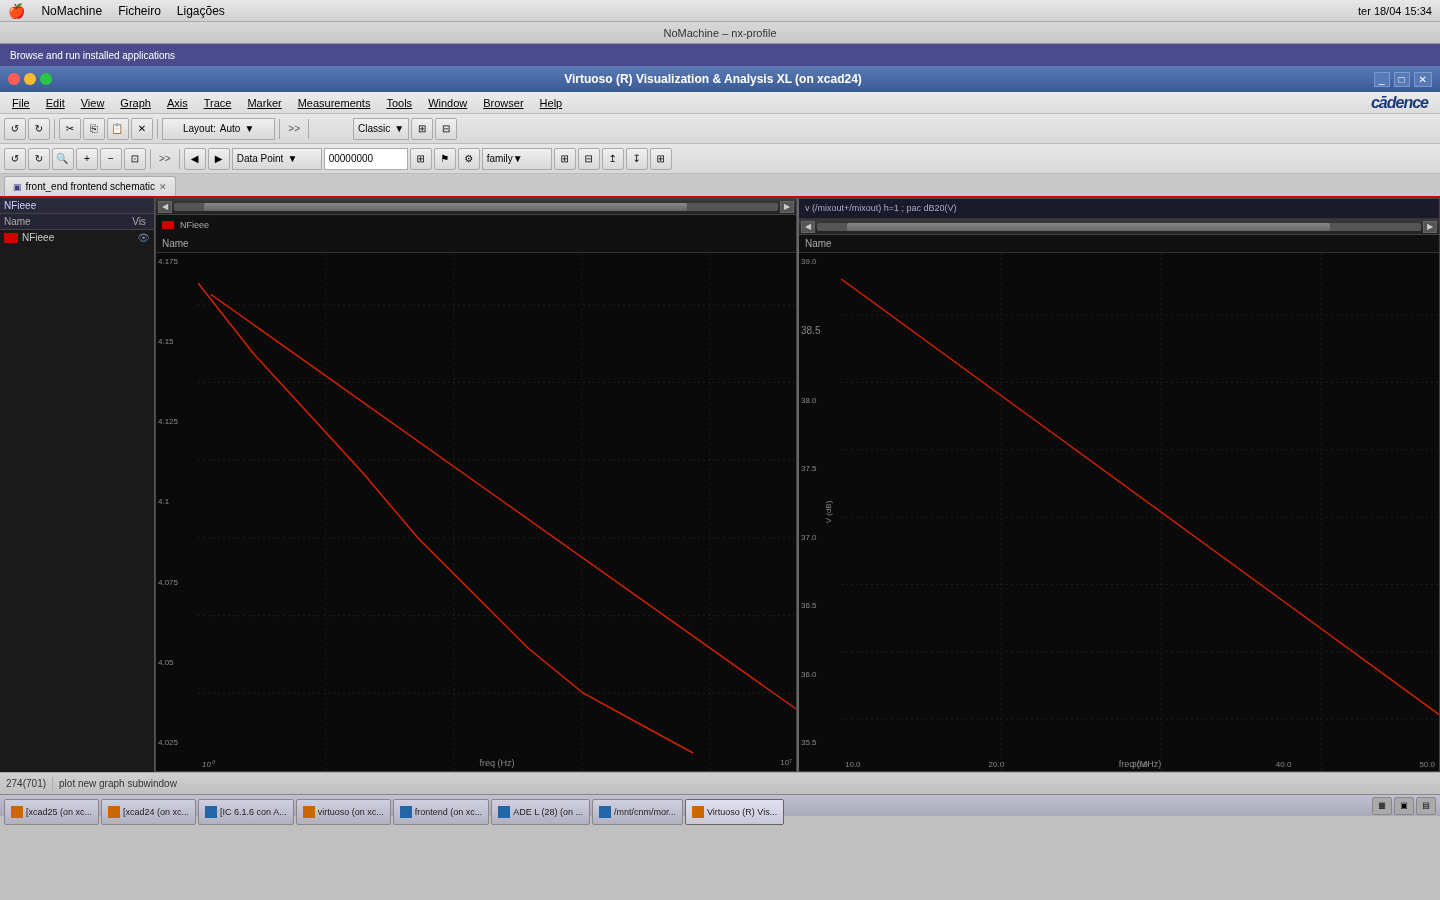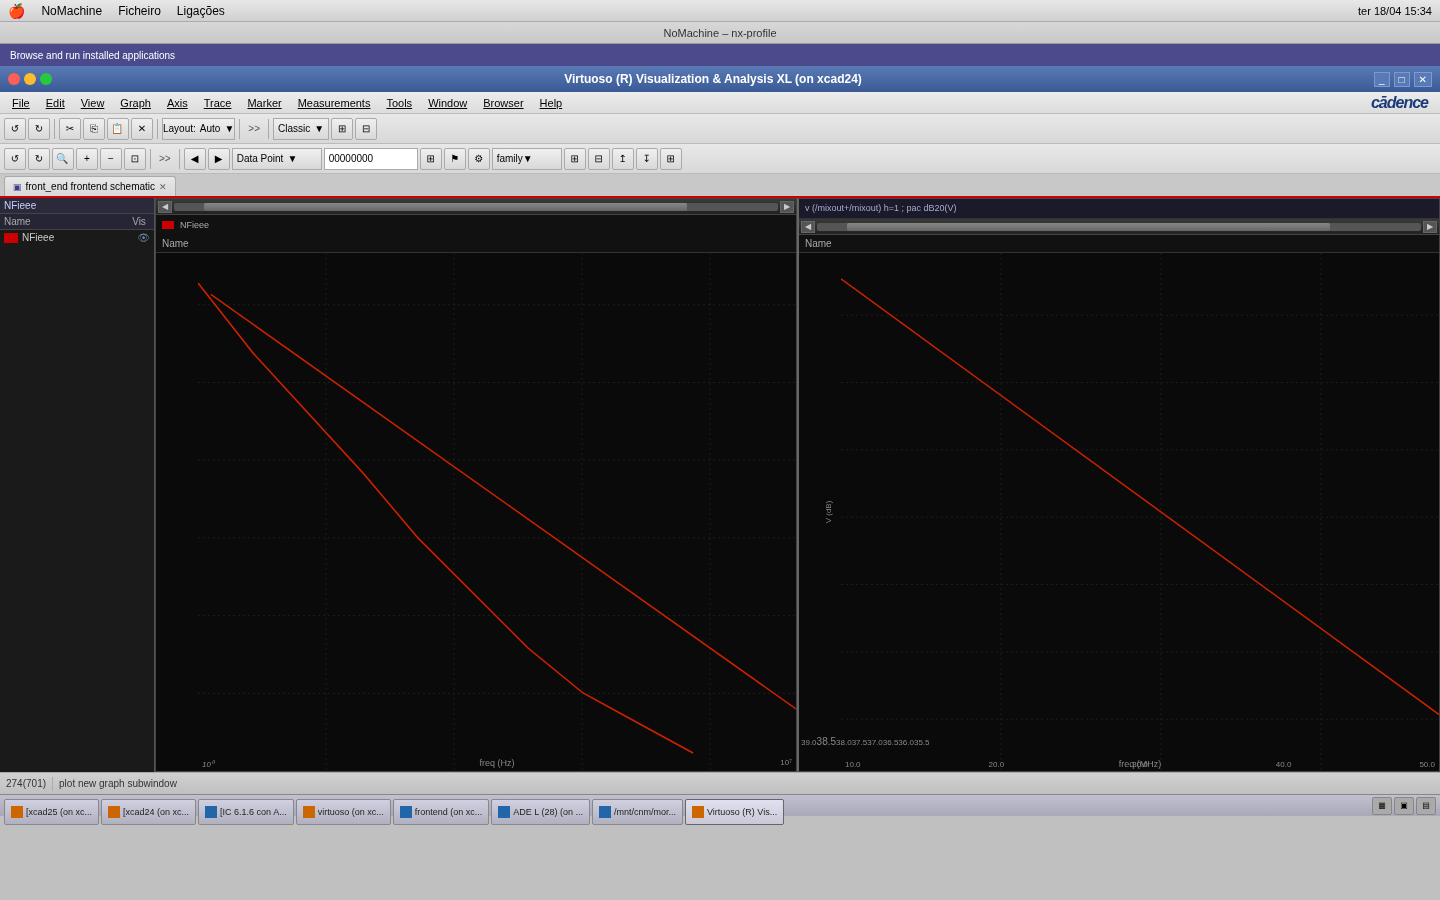--- a/index.html
+++ b/index.html
@@ -102,30 +102,30 @@
       cursor: pointer;
       display: flex; align-items: center; justify-content: center;
       font-size: 10px;
     }
     .toolbar1 .tb-sep { width: 1px; height: 20px; background: #aaa; margin: 0 2px; }
     .toolbar1 .layout-dropdown {
       display: flex; align-items: center;
       border: 1px solid #aaa;
       background: linear-gradient(to bottom, #f0f0f0, #d8d8d8);
       height: 22px;
-      padding: 0 0;
+      padding: 0 20px;
       font-size: 10px;
     }
     .toolbar1 .classic-select {
       height: 22px;
       background: linear-gradient(to bottom, #f0f0f0, #d8d8d8);
       border: 1px solid #aaa;
       padding: 0 4px;
       font-size: 10px;
-      display: flex; align-items: center; gap: 4px;
+      display: flex; align-items: center; gap: 4px; margin-left: 40px;
     }
 
     
     .toolbar2 {
       height: 30px;
       background: linear-gradient(to bottom, #e8e8e8, #d8d8d8);
       border-bottom: 1px solid #bbb;
       display: flex;
       align-items: center;
       padding: 0 4px;
@@ -149,21 +149,21 @@
       font-size: 10px;
       display: flex; align-items: center; gap: 4px;
       min-width: 90px;
     }
     .toolbar2 .num-input {
       height: 22px;
       background: white;
       border: 1px solid #aaa;
       padding: 0 4px;
       font-size: 10px;
-      width: 94px;
+      width: 84px;
     }
     .toolbar2 .family-select {
       height: 22px;
       background: linear-gradient(to bottom, #f0f0f0, #d8d8d8);
       border: 1px solid #aaa;
       padding: 0 4px;
       font-size: 10px;
       display: flex; align-items: center; 
       min-width: 70px;
     }
@@ -496,20 +496,29 @@
           <div class="gl-color"></div>
           <span class="gl-text">NFieee</span>
         </div>
 
         <div style="height:18px; background:#111; border-bottom:1px solid #333; display:flex; align-items:center; padding:0 6px;">
           <span style="color:#aaa; font-size:10px;">Name</span>
         </div>
 
         <div class="chart-area" style="position:relative; flex:1;">
 
+          <div style="position:absolute; left:2px; top:0; bottom:20px; width:40px; display:flex; flex-direction:column; justify-content:space-between; padding:4px 0; z-index:2;">
+            <span style="color:#888; font-size:8px;">4.175</span>
+            <span style="color:#888; font-size:8px;">4.15</span>
+            <span style="color:#888; font-size:8px;">4.125</span>
+            <span style="color:#888; font-size:8px;">4.1</span>
+            <span style="color:#888; font-size:8px;">4.075</span>
+            <span style="color:#888; font-size:8px;">4.05</span>
+            <span style="color:#888; font-size:8px;">4.025</span>
+          </div>
           <svg class="chart-svg" style="position:absolute; left:42px; top:0; right:0; bottom:20px;">
 
             <line x1="0" y1="10%" x2="100%" y2="10%" stroke="#333" stroke-width="0.5" stroke-dasharray="2,3"></line>
             <line x1="0" y1="25%" x2="100%" y2="25%" stroke="#333" stroke-width="0.5" stroke-dasharray="2,3"></line>
             <line x1="0" y1="40%" x2="100%" y2="40%" stroke="#333" stroke-width="0.5" stroke-dasharray="2,3"></line>
             <line x1="0" y1="55%" x2="100%" y2="55%" stroke="#333" stroke-width="0.5" stroke-dasharray="2,3"></line>
             <line x1="0" y1="70%" x2="100%" y2="70%" stroke="#333" stroke-width="0.5" stroke-dasharray="2,3"></line>
             <line x1="0" y1="85%" x2="100%" y2="85%" stroke="#333" stroke-width="0.5" stroke-dasharray="2,3"></line>
             <line x1="20%" y1="0" x2="20%" y2="100%" stroke="#333" stroke-width="0.5" stroke-dasharray="2,3"></line>
             <line x1="40%" y1="0" x2="40%" y2="100%" stroke="#333" stroke-width="0.5" stroke-dasharray="2,3"></line>
@@ -542,21 +551,21 @@
           <div class="sb-btn">▶</div>
         </div>
 
 
         <div style="height:18px; background:#111; border-bottom:1px solid #333; display:flex; align-items:center; padding:0 6px;">
           <span style="color:#aaa; font-size:10px;">Name</span>
         </div>
 
         <div class="chart-area" style="position:relative; flex:1;">
 
-          <div style="position:absolute; left:2px; top:0; bottom:20px; width:40px; display:flex; flex-direction:row; justify-content:space-between; padding:4px 0; z-index:2;align-items:flex-end;">
+          <div style="position:absolute; left:2px; top:0; bottom:20px; width:40px; display:flex; flex-direction:column; justify-content:space-between; padding:4px 0; z-index:2;">
             <span style="color:#888; font-size:8px;">39.0</span>
             <span style="color:#888; font-size:10px;">38.5</span>
             <span style="color:#888; font-size:8px;">38.0</span>
             <span style="color:#888; font-size:8px;">37.5</span>
             <span style="color:#888; font-size:8px;">37.0</span>
             <span style="color:#888; font-size:8px;">36.5</span>
             <span style="color:#888; font-size:8px;">36.0</span>
             <span style="color:#888; font-size:8px;">35.5</span>
           </div>
 

